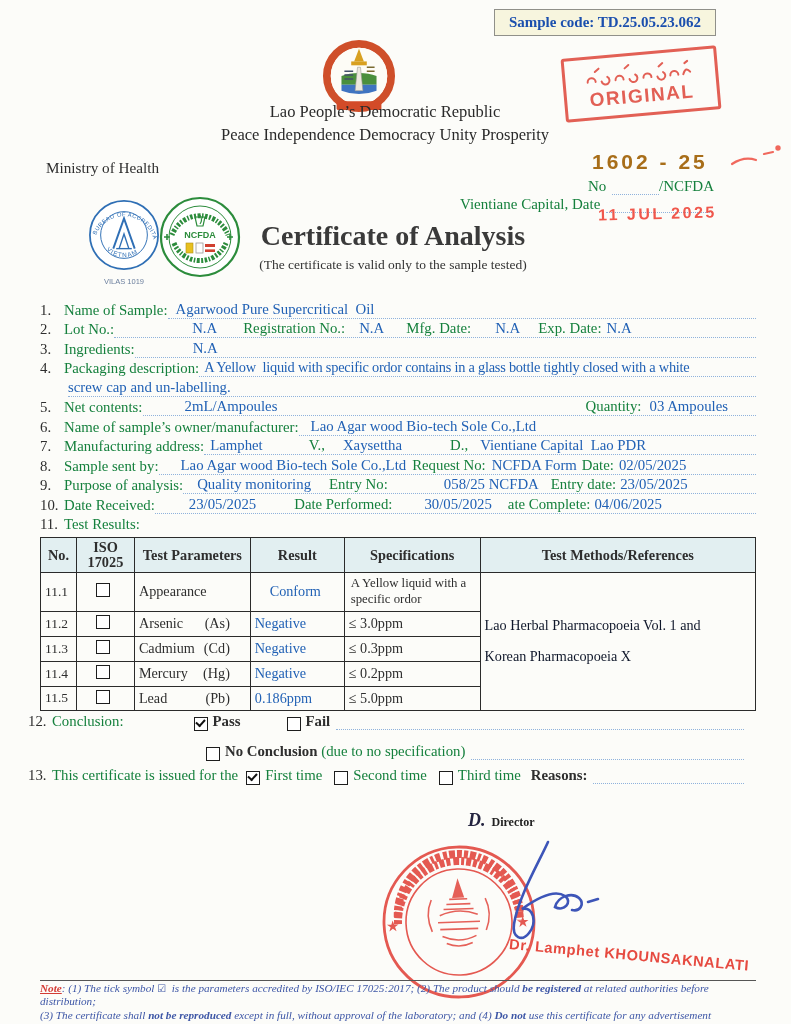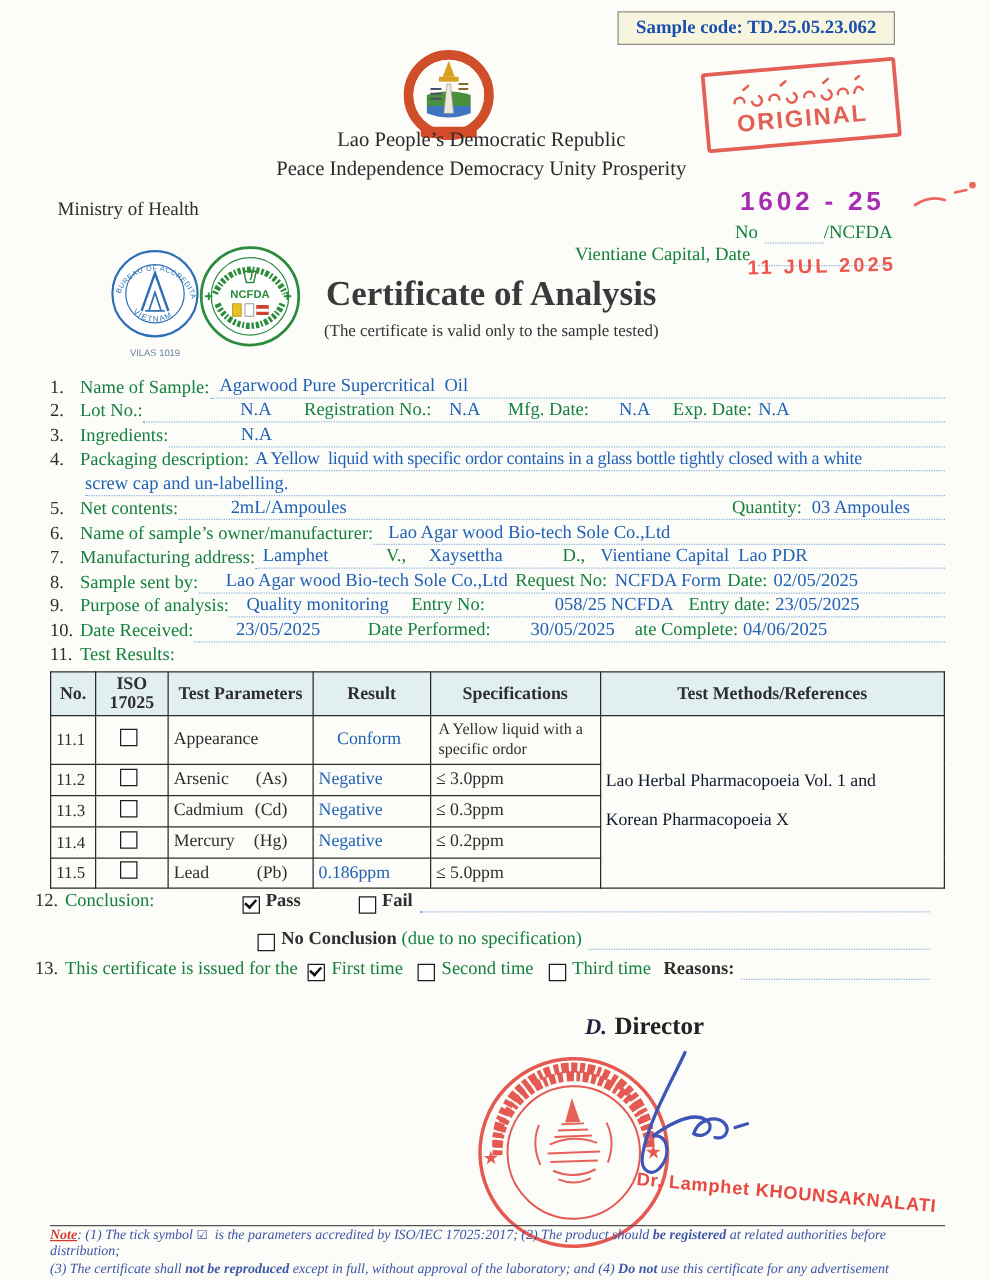--- a/index.html
+++ b/index.html
@@ -11,21 +11,21 @@
   .sample-box span{font-weight:bold;font-size:15px;color:#1b4fae;}
   .orig-stamp{position:absolute;left:563px;top:52px;width:150px;height:58px;border:3px solid #e05348;
       border-radius:3px;transform:rotate(-5deg);display:flex;flex-direction:column;align-items:center;
       justify-content:center;opacity:.92;}
   .orig-text{font-family:"Liberation Sans",sans-serif;font-weight:bold;font-size:19px;letter-spacing:1.5px;
       color:#e05348;line-height:20px;}
   .emblem{position:absolute;left:320px;top:40px;}
   .country{position:absolute;left:0;top:100px;width:770px;text-align:center;font-size:16.5px;line-height:23px;color:#2a2a2a;}
   .ministry{position:absolute;left:46px;top:158px;font-size:15.2px;line-height:20px;}
   .docno-stamp{position:absolute;left:592px;top:150px;font-family:"Liberation Sans",sans-serif;font-weight:bold;
-      font-size:21px;letter-spacing:3px;color:#a21caf;opacity:.92;}
+      font-size:21px;letter-spacing:3px;color:#a16207;opacity:.92;}
   .no-line{position:absolute;left:588px;top:178px;width:126px;display:flex;align-items:flex-end;font-size:15px;}
   .place-line{position:absolute;left:460px;top:196px;width:252px;display:flex;align-items:flex-end;font-size:15px;}
   .date-stamp{position:absolute;left:598px;top:205px;font-family:"Liberation Sans",sans-serif;font-weight:bold;
       font-size:16px;letter-spacing:2.5px;color:#ef4a3e;transform:rotate(-1.5deg);opacity:.92;}
   .red-marks{position:absolute;left:728px;top:142px;opacity:.85;}
   .logo-bureau{position:absolute;left:86px;top:198px;text-align:center;width:76px;}
   .logo-bureau .cap{font-family:"Liberation Sans",sans-serif;font-size:7.5px;color:#6b7f9e;margin-top:1px;}
   .logo-ncfda{position:absolute;left:158px;top:195px;}
   .title{position:absolute;left:218px;top:220px;width:350px;text-align:center;font-size:28px;font-weight:bold;color:#3a3a3a;}
   .subtitle{position:absolute;left:218px;top:257px;width:350px;text-align:center;font-size:13.5px;color:#333;}
@@ -61,21 +61,21 @@
       border-left:2px solid #111;border-bottom:2px solid #111;transform:rotate(-48deg);}
   
   .concl{position:absolute;left:28px;top:706px;width:716px;font-size:14.8px;}
   .cline{display:flex;align-items:flex-end;height:24px;}
   .b{font-weight:bold;white-space:pre;}
   .dotfill{flex:1;border-bottom:1.2px dotted #8fb2dc;height:3px;margin-left:6px;}
   .gdot{flex:none;border-bottom:1.2px dotted #8fb2dc;height:3px;}
   
   .director{position:absolute;left:468px;top:810px;display:flex;align-items:baseline;}
   .d-init{font-style:italic;font-weight:bold;font-size:18px;color:#23233f;margin-right:6px;}
-  .d-word{font-weight:bold;font-size:20px;color:#222;}
+  .d-word{font-weight:bold;font-size:12px;color:#222;}
   .stamp{position:absolute;left:380px;top:843px;opacity:.9;transform:rotate(-2deg);}
   .signature{position:absolute;left:452px;top:836px;}
   .signer{position:absolute;left:510px;top:936px;width:300px;font-family:"Liberation Sans",sans-serif;
       font-weight:bold;font-size:14.6px;letter-spacing:.6px;color:#e64a40;transform:rotate(5.2deg);
       transform-origin:left top;z-index:5;}
   
   .notes{position:absolute;left:40px;top:980px;width:716px;}
   .hr1{border-top:1.5px solid #555;}
   .noteline{font-size:11.2px;font-style:italic;color:#3d56a6;line-height:13px;white-space:pre-wrap;margin-top:1px;}
   .note-red{color:#d43b35;font-weight:bold;text-decoration:underline;}

